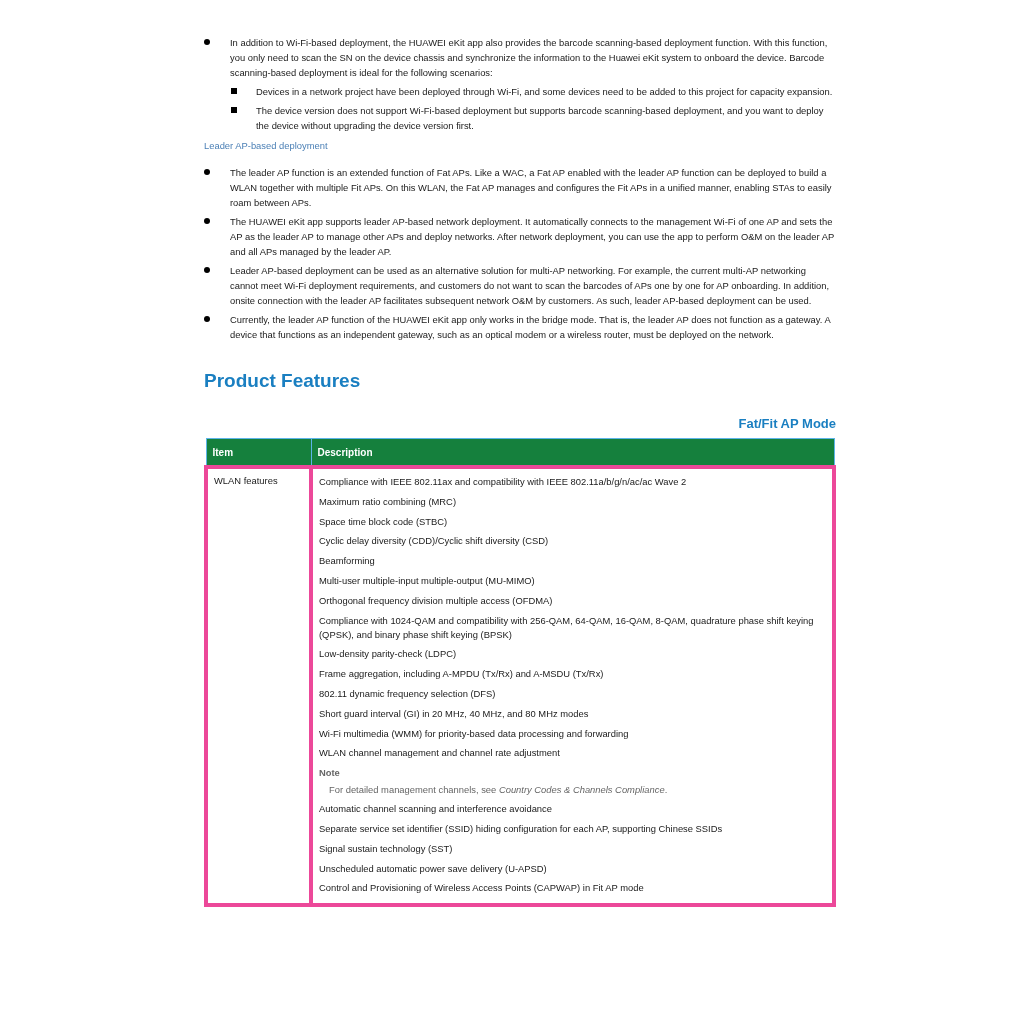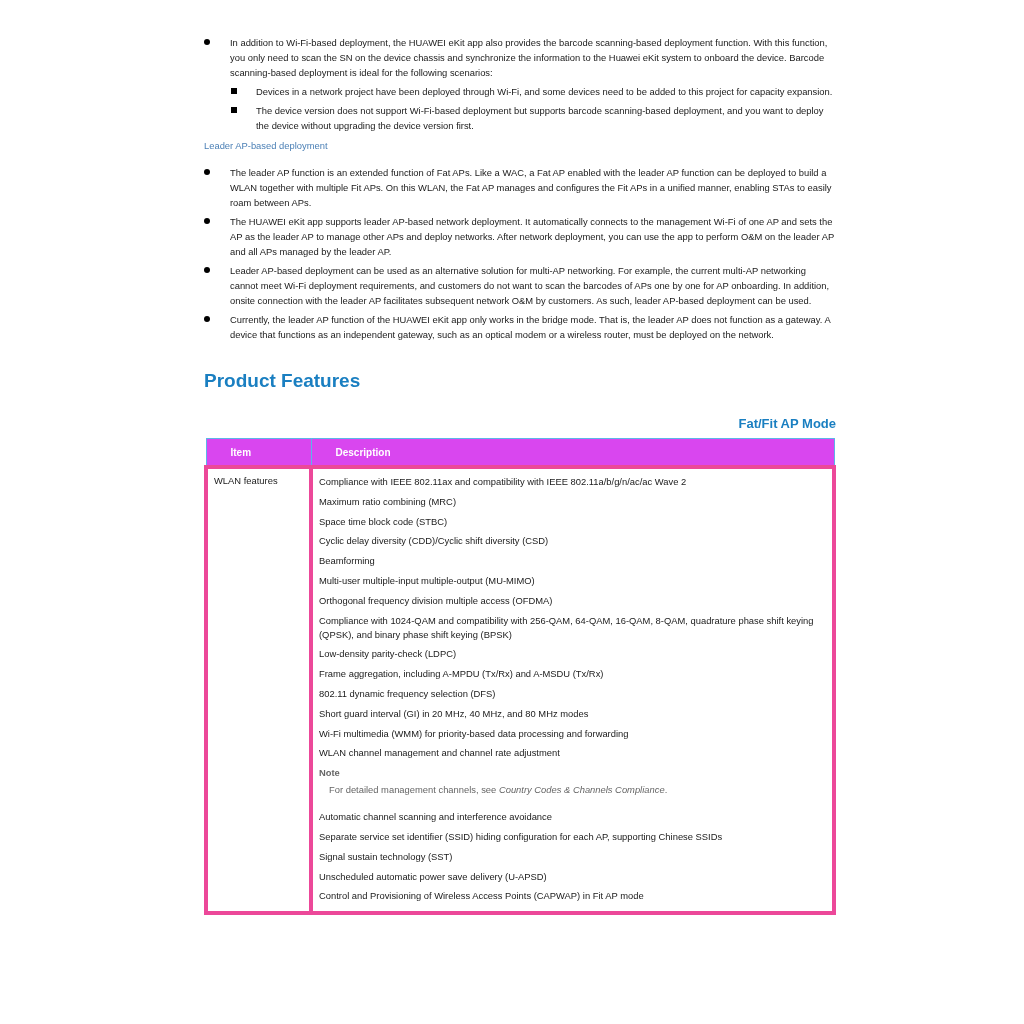--- a/index.html
+++ b/index.html
@@ -7,27 +7,27 @@
          font-family: "Liberation Sans", sans-serif; color: #1a1a1a; }
   .page { position: absolute; left: 204px; top: 35px; width: 632px; }
   .bullet-item { position: relative; padding-left: 26px; font-size: 9.4px; line-height: 15px; margin-bottom: 4px; }
   .bullet-item .dot { position: absolute; left: 0; top: 4px; width: 6px; height: 6px; border-radius: 50%; background: #000; }
   .sub-item { position: relative; padding-left: 52px; font-size: 9.4px; line-height: 15px; margin-bottom: 4px; }
   .sub-item .sq { position: absolute; left: 27px; top: 4px; width: 6px; height: 6px; background: #000; }
   .section-label { color: #4a7fb5; font-size: 9.4px; margin: 6px 0 12px 0; line-height: 14px; }
   h1.product-features { color: #1a7fc1; font-size: 19px; font-weight: bold; margin: 28px 0 24px 0; line-height: 22px; }
   h2.fatfit { color: #1a7fc1; font-size: 13px; font-weight: bold; margin: 0 0 6px 0; line-height: 16px; text-align: right; }
   table.features { border-collapse: collapse; width: 632px; font-size: 9.4px; }
-  table.features th { background: #d946ef; color: #ffffff; text-align: left; font-weight: bold;
-                      padding: 6px 24px; height: 14px; border: 1px solid #5cb4e8; font-size: 10px; }
+  table.features th { background: #15803d; color: #ffffff; text-align: left; font-weight: bold;
+                      padding: 6px 6px; height: 14px; border: 1px solid #5cb4e8; font-size: 10px; }
   table.features td { border: 4px solid #ec4899; vertical-align: top; padding: 6px 6px 2px 6px; }
   td.item-col { width: 89px; }
   .desc-line { line-height: 14px; margin-bottom: 5.8px; }
   .note-title { color: #666; font-weight: bold; line-height: 14px; margin-bottom: 3px; }
-  .note-body { color: #666; padding-left: 10px; line-height: 14px; margin-bottom: 13px; }
+  .note-body { color: #666; padding-left: 10px; line-height: 14px; margin-bottom: 5px; }
   .note-body em { font-style: italic; }
 </style>
 </head>
 <body>
 
 <div class="page">
 
   <div class="bullet-item">
     <span class="dot"></span>
     <span>In addition to Wi-Fi-based deployment, the HUAWEI eKit app also provides the barcode scanning-based deployment function. With this function, you only need to scan the SN on the device chassis and synchronize the information to the Huawei eKit system to onboard the device. Barcode scanning-based deployment is ideal for the following scenarios:</span>

